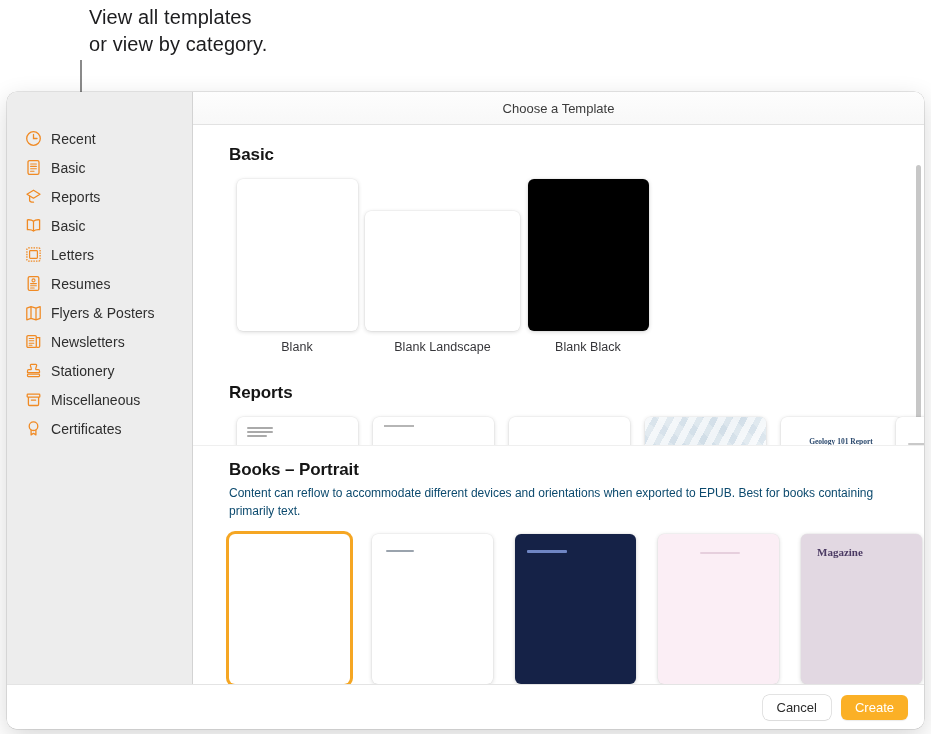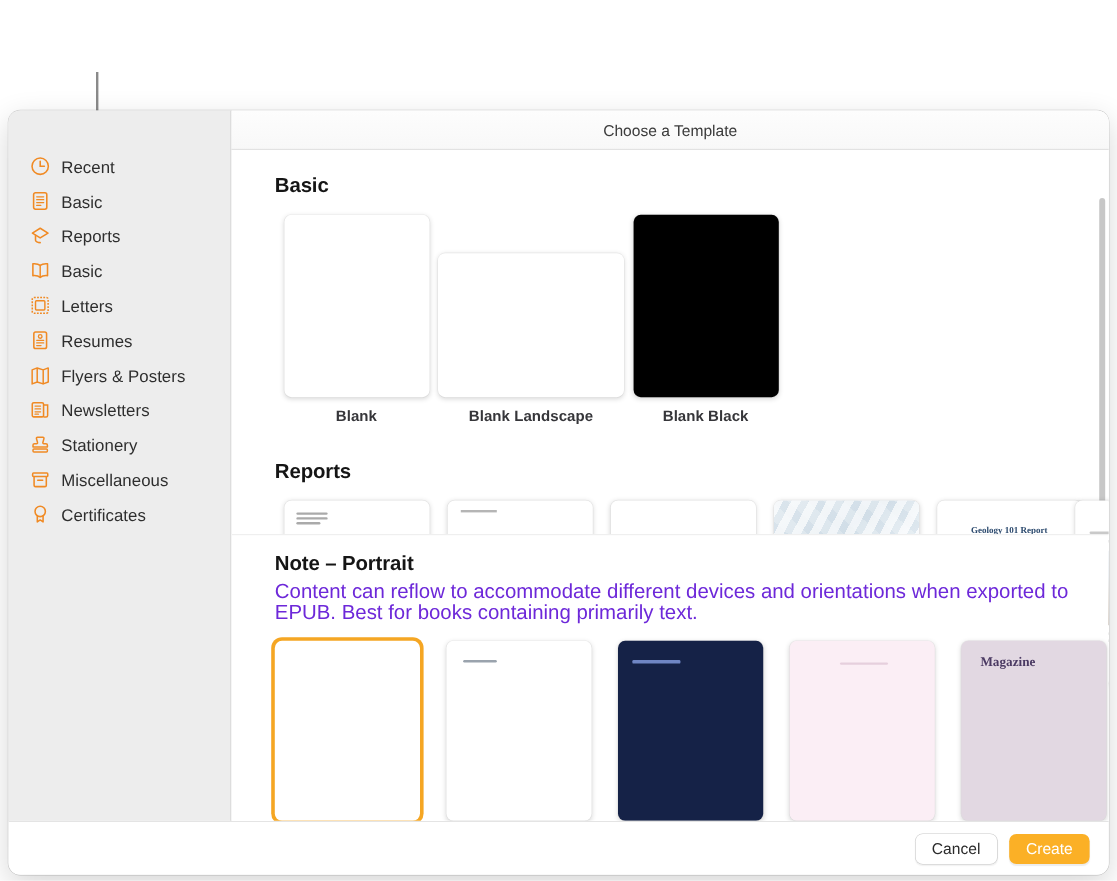--- a/index.html
+++ b/index.html
@@ -59,33 +59,33 @@
     height: 33px; flex: 0 0 33px;
     background: linear-gradient(#fdfdfd,#f8f8f8);
     border-bottom: .5px solid #e2e2e2;
     display: flex; align-items: center; justify-content: center;
     font-size: 13px; color: #3b3b3b;
   }
   .content { flex: 1; overflow: hidden; position: relative; padding: 0 0 0 36px; background:#fff; }
   .content-inner { padding-top: 20px; }
 
   .sec-title { font-size: 17px; font-weight: bold; color: #151515; letter-spacing: -.1px; }
-  .sec-desc { font-size: 17px; color: #6d28d9; line-height: 18px; max-width: 670px; margin-top: 4px; }
+  .sec-desc { font-size: 12px; color: #0c4a6e; line-height: 18px; max-width: 670px; margin-top: 4px; }
 
   .row { display: flex; align-items: flex-end; gap: 0; margin-top: 14px; }
   .tile { width: 136px; flex: 0 0 136px; display: flex; flex-direction: column; align-items: center; }
   .thumb {
     border-radius: 6px; background:#fff;
     box-shadow: 0 1px 4px rgba(0,0,0,.16), 0 0 0 .5px rgba(0,0,0,.05);
     overflow: hidden; position: relative;
   }
   .p-portrait { width: 121px; height: 152px; }
   .p-land     { width: 155px; height: 120px; }
   .tile.wide  { width: 155px; flex: 0 0 155px; }
-  .tlabel { font-size: 12.5px; color: #36363a; text-align:center; margin-top: 9px; line-height: 15px; letter-spacing:.05px;font-weight:bold; }
+  .tlabel { font-size: 12.5px; color: #36363a; text-align:center; margin-top: 9px; line-height: 15px; letter-spacing:.05px; }
   .ln { height:1.5px; background:#c9c9c9; border-radius:1px; margin-bottom:2px; }
   .blk { background:#000; }
 
   
   .nt-date { position:absolute; right:8px; top:7px; width:42px; height:2px; background:#b8b8b8; }
   .nt-title { position:absolute; left:9px; top:14px; width:16px; height:3.5px; background:#2a2a2a; }
   .nt-rule { position:absolute; left:9px; top:20px; right:9px; height:1px; background:#bdbdbd; }
   .nt-sub { position:absolute; left:9px; top:25px; width:14px; height:2.5px; background:#3a3a3a; }
   .nt-rule2{ position:absolute; left:9px; top:30px; right:9px; height:1px; background:#cfcfcf; }
   .nt-b { position:absolute; height:2px; background:#9b9b9b; border-radius:1px; }
@@ -171,20 +171,22 @@
   }
   .btn { font-size: 13px; border-radius: 6px; padding: 5px 14px; cursor: default; }
   .btn-cancel { background:#fff; color:#2b2b2b; box-shadow: 0 0 0 .5px #c8c8c8, 0 1px 1px rgba(0,0,0,.06); }
   .btn-create { background:#fbb026; color:#fff; box-shadow: 0 1px 1px rgba(0,0,0,.08); }
 </style>
 </head>
 <body>
 
 <div id="root">
 
+  <div class="callout-text">View all templates
+or view by category.</div>
   <div class="callout-bracket">
     <div class="cb-stem"></div>
     <div class="cb-bar"></div>
     <div class="cb-capL"></div>
     <div class="cb-capR"></div>
   </div>
 
   <div class="window">
     <div class="win-body">
 
@@ -453,21 +455,21 @@
                   <div class="ln" style="position:absolute;left:12px;top:110px;width:40px"></div>
                   <div class="ln" style="position:absolute;left:12px;top:116px;width:36px"></div>
                 </div>
               </div>
             </div>
 
             <div style="height:92px"></div>
           </div>
 
           <div class="books-sec">
-            <div class="sec-title">Note – Portrait</div>
+            <div class="sec-title">Books – Portrait</div>
             <div class="sec-desc">Content can reflow to accommodate different devices and orientations when exported to EPUB. Best for books containing primarily text.</div>
             <div class="books-row">
               <div class="book">
                   <div class="bthumb sel" style="background:#fff"></div>
                 </div>
               <div class="book">
                   <div class="bthumb" style="background:#fff">
                     <div class="ln" style="position:absolute;left:14px;top:16px;width:28px;background:#9aa3ad"></div>
                   </div>
                 </div>

